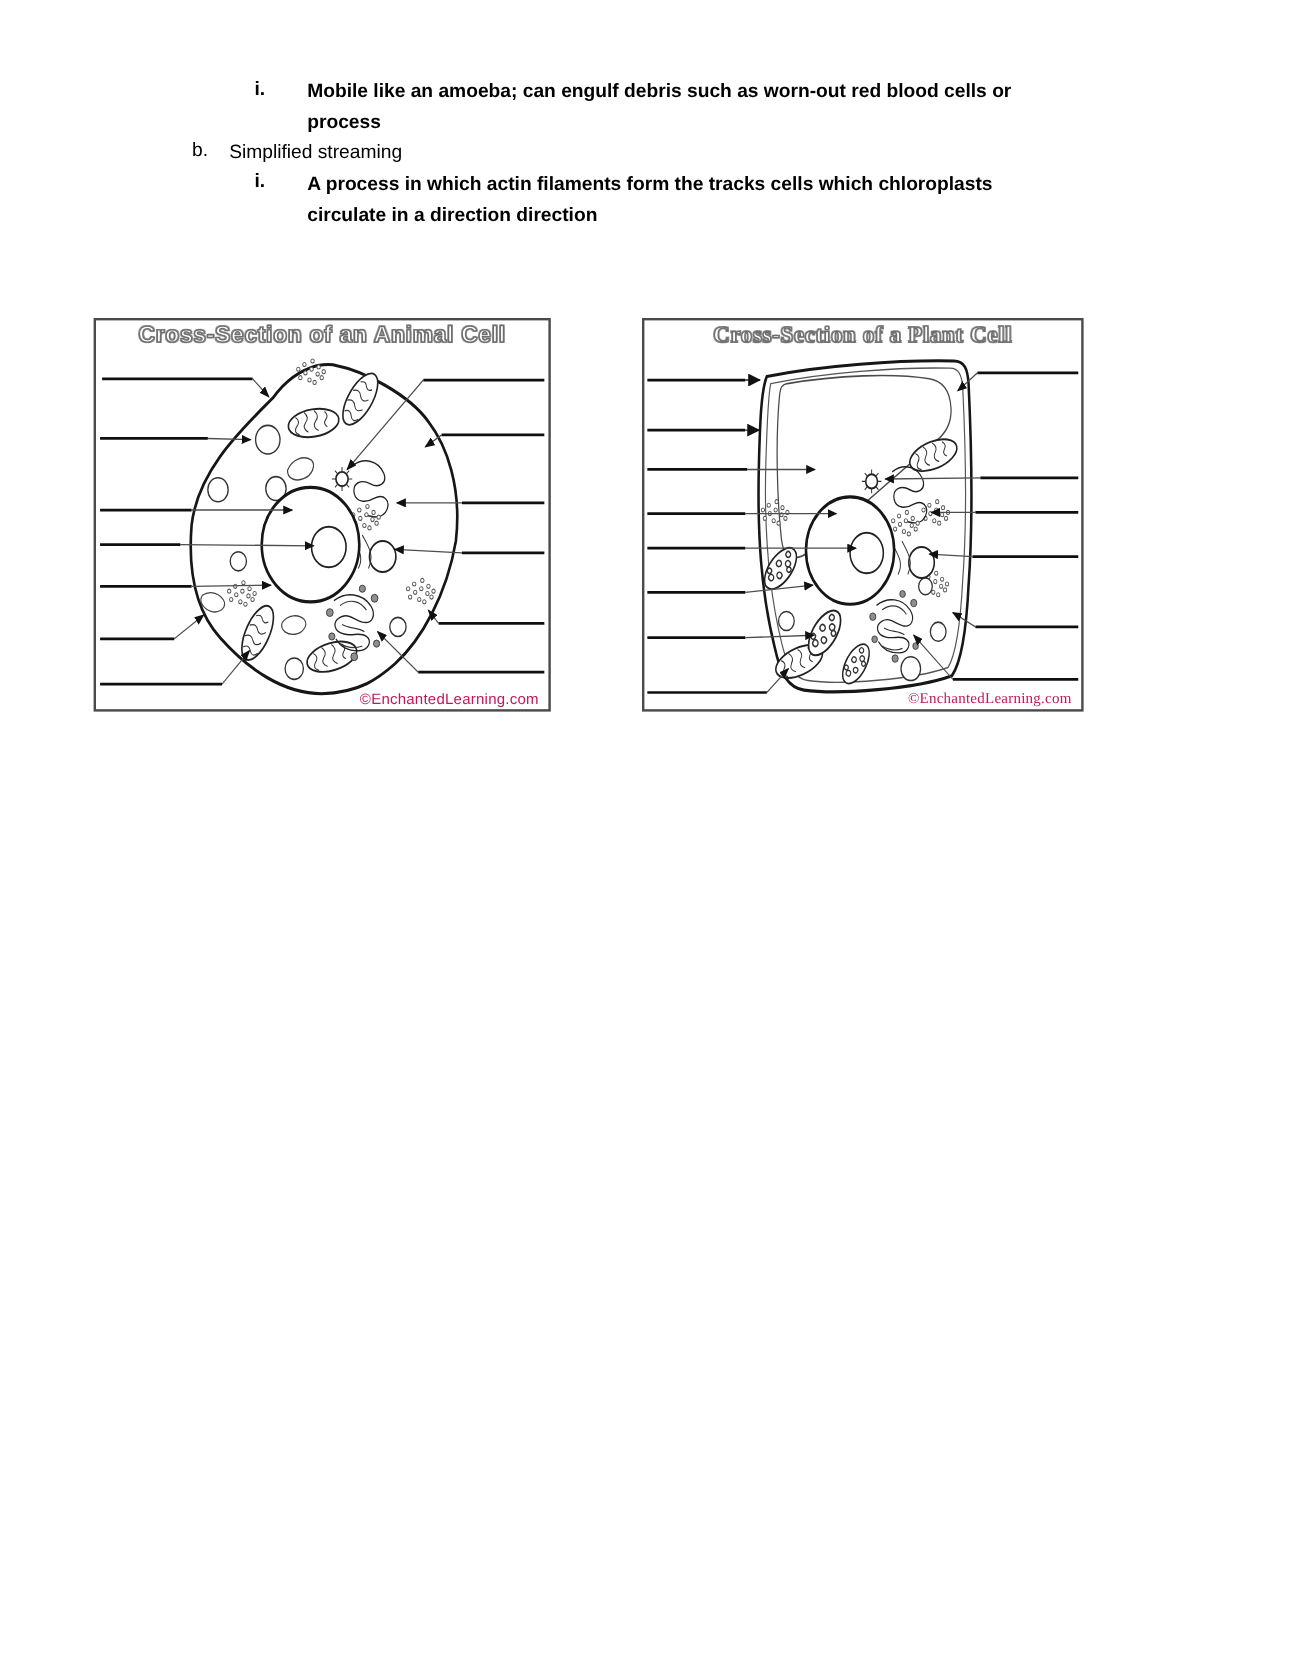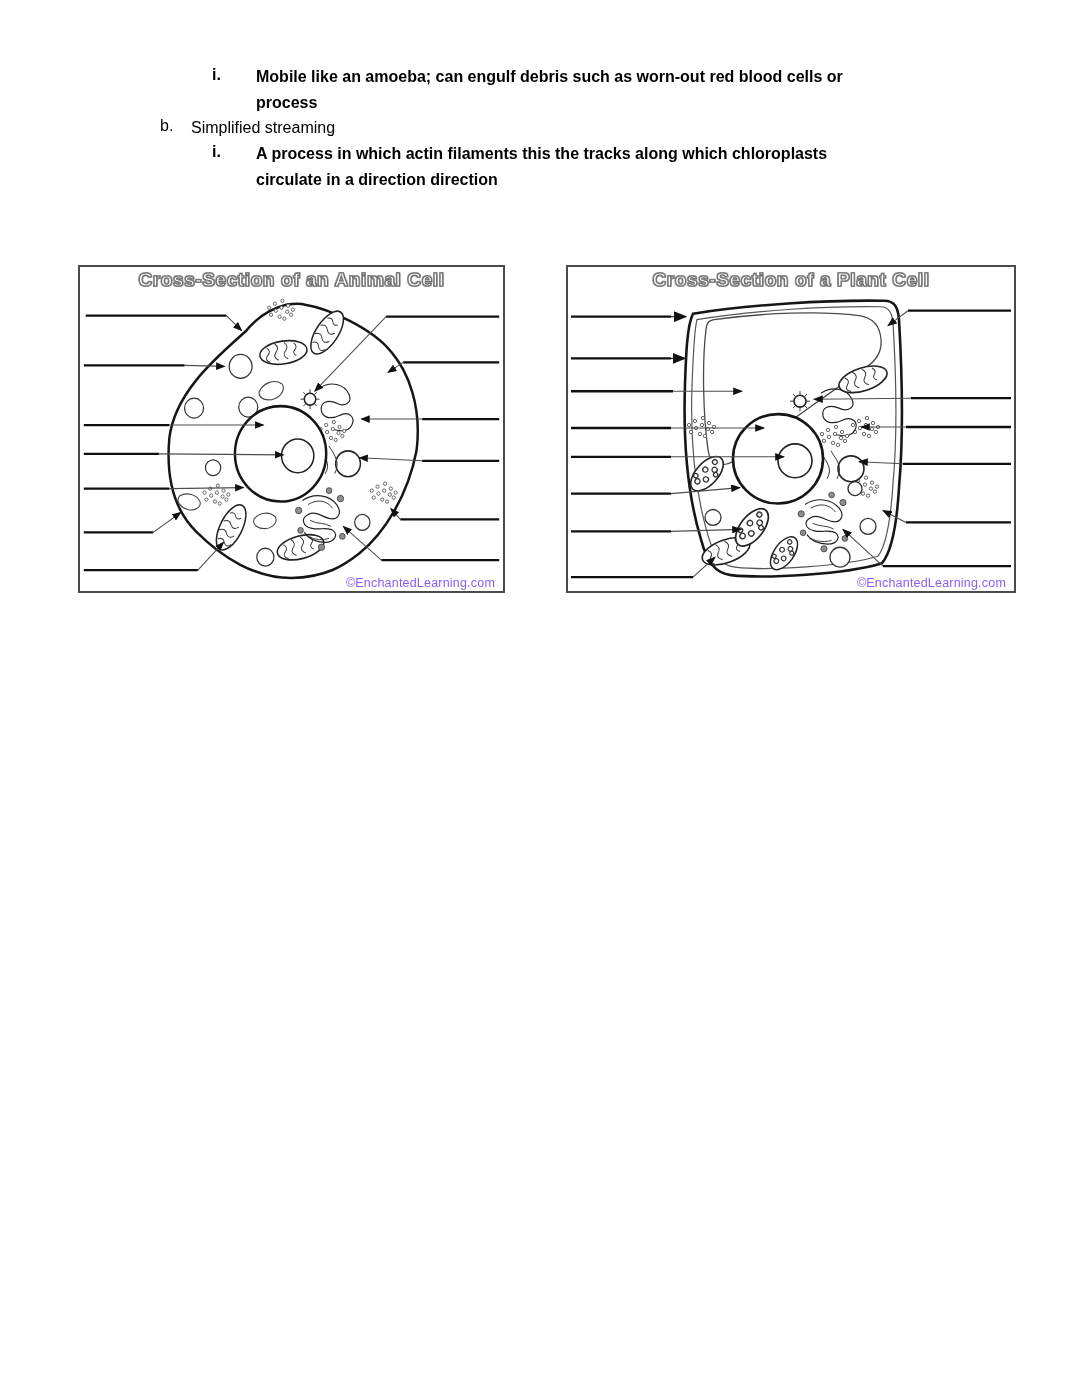--- a/index.html
+++ b/index.html
@@ -9,31 +9,31 @@
   }
   .tline{position:absolute;font-size:16px;line-height:21px;white-space:nowrap;}
   .tline.bold{font-weight:700;text-align:center;}
   .marker{position:absolute;font-size:16px;white-space:nowrap;}
   .marker.bold{font-weight:700;}
 
   .figure{
     position:absolute;top:265px;height:328px;background:#fff;
     border:2px solid #4a4a4a;box-sizing:border-box;
   }
-  #fig-animal{left:78px;width:427px;}
-  #fig-plant{left:566px;width:450px;}
+  #fig-animal{left:78px;width:381px;}
+  #fig-plant{left:535px;width:368px;font-family:Liberation Serif, serif;}
   .fig-title{
     position:absolute;top:2px;left:0;right:0;text-align:center;
     font-size:19px;font-weight:700;letter-spacing:0.6px;color:#fff;
     -webkit-text-stroke:1.1px #6e6e6e;
     text-shadow:-1px -1px 0 #9a9a9a,1px -1px 0 #9a9a9a,-1px 1px 0 #9a9a9a,1px 1px 0 #9a9a9a;
     z-index:3;
   }
   .fig-credit{
-    position:absolute;right:8px;bottom:1px;font-size:12.5px;color:#8b5cf6;
+    position:absolute;right:8px;bottom:1px;font-size:12.5px;color:#be185d;
     letter-spacing:0.2px;z-index:3;background:#fff;padding-left:3px;
   }
   svg.diagram{position:absolute;left:0;top:0;width:100%;height:100%;z-index:1;}
 
   
   .lbl{stroke:#0f0f0f;stroke-width:2.3;}
   .cn{stroke:#4d4d4d;stroke-width:1.1;fill:none;marker-end:url(#ah);}
   .cn2{stroke:#222;stroke-width:1.2;fill:none;marker-end:url(#ah2);}
   .cell{fill:#fff;stroke:#161616;stroke-width:2.6;}
   .mem{fill:none;stroke:#555;stroke-width:1.2;}
@@ -53,21 +53,21 @@
 <div class="page">
 
   <span class="marker bold" style="left:212px;top:66px">i.</span>
   <span class="tline bold" style="left:256px;top:66px">Mobile like an amoeba; can engulf debris such as worn-out red blood cells or</span>
   <span class="tline bold" style="left:256px;top:92px">process</span>
 
   <span class="marker" style="left:160px;top:117px">b.</span>
   <span class="tline" style="left:191px;top:117px">Simplified streaming</span>
 
   <span class="marker bold" style="left:212px;top:143px">i.</span>
-  <span class="tline bold" style="left:256px;top:143px">A process in which actin filaments this the tracks along which chloroplasts</span>
+  <span class="tline bold" style="left:256px;top:143px">A process in which actin filaments form the tracks cells which chloroplasts</span>
   <span class="tline bold" style="left:256px;top:169px">circulate in a direction direction</span>
 
 
   <div class="figure" id="fig-animal">
     <div class="fig-title">Cross-Section of an Animal Cell</div>
     <svg class="diagram" viewBox="0 0 445 326" preserveAspectRatio="none">
       <defs>
         <marker id="ah" markerWidth="9" markerHeight="7" refX="8" refY="3.5" orient="auto">
           <path d="M0,0 L9,3.5 L0,7 Z" fill="#111"></path>
         </marker>

